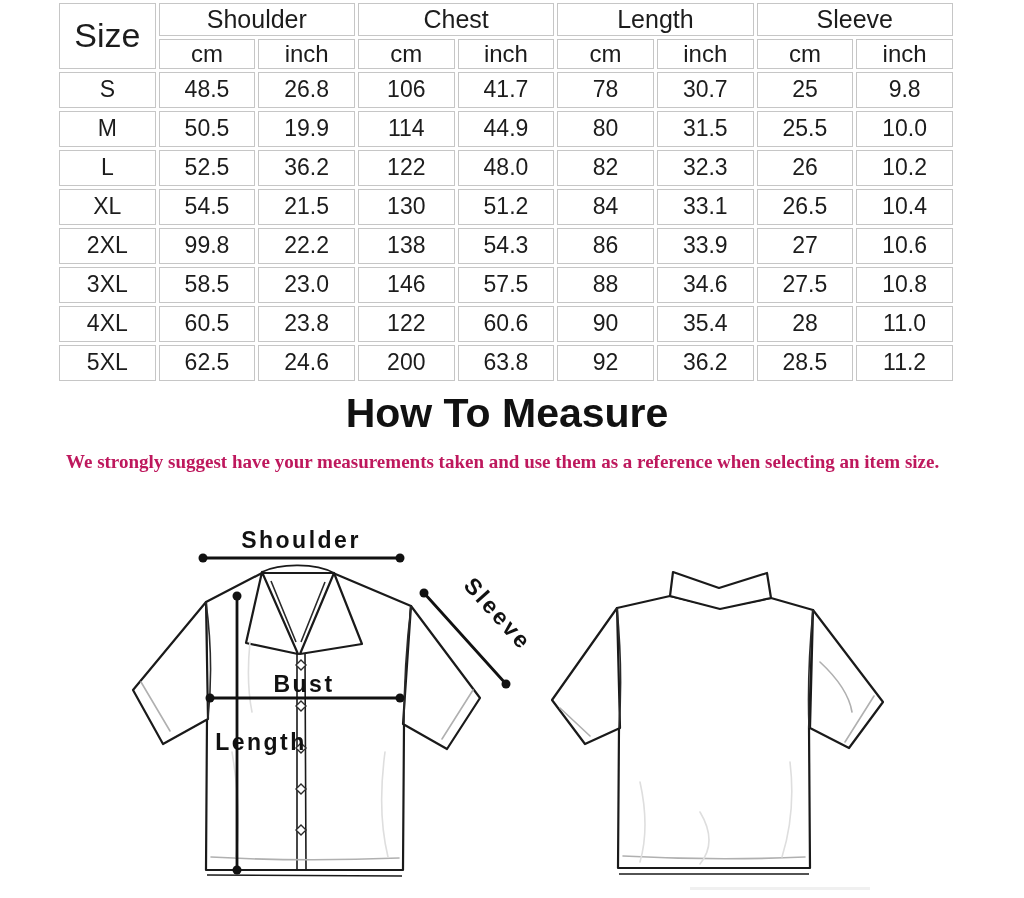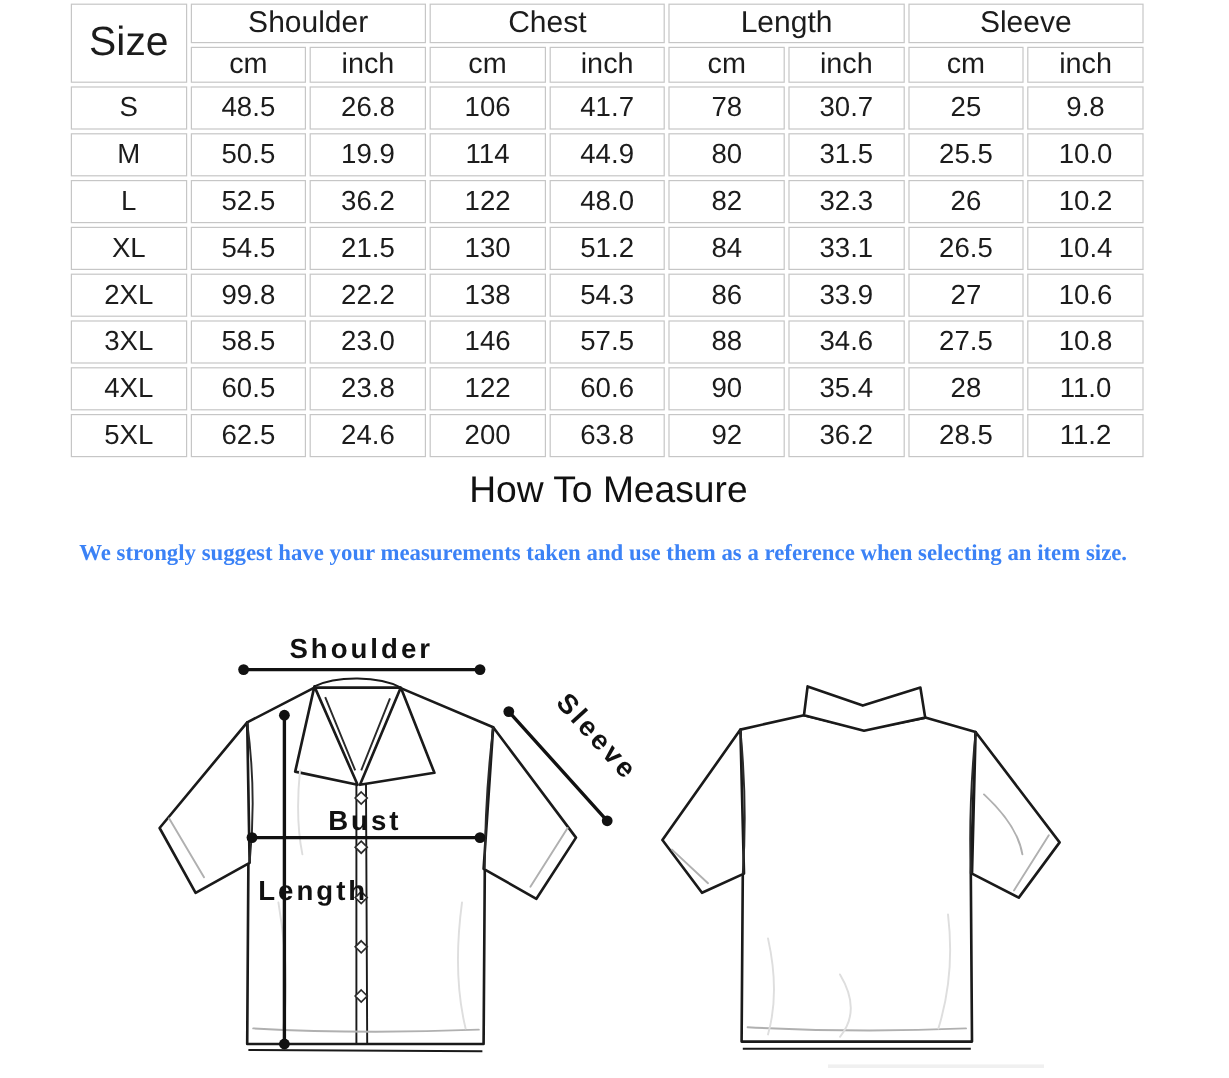--- a/index.html
+++ b/index.html
@@ -19,27 +19,27 @@
     text-align:center;vertical-align:middle;
     font-size:23px;line-height:1.1;height:34px;
     padding:0;white-space:nowrap;color:#1c1c1c;
   }
   .size-table .group-row td{font-size:25px;height:31px;}
   .size-table .unit-row td{font-size:24px;height:28px;}
   .size-table td.size-head{font-size:34px;}
   
   .h2m-heading{
     position:absolute;left:0;top:390px;width:1014px;
-    text-align:center;font-size:31px;font-weight:normal;color:#111;
+    text-align:center;font-size:41px;font-weight:bold;color:#111;
     letter-spacing:0px;
   }
   .measure-intro{
     position:absolute;left:66px;top:446px;width:900px;
     font-family:"Liberation Serif","DejaVu Serif",serif;
-    font-weight:bold;font-size:19px;color:#3b82f6;
+    font-weight:bold;font-size:19px;color:#be185d;
   }
   .measure-intro .line{line-height:32px;}
   
   .diagram-wrap{position:absolute;left:0;top:512px;width:1024px;height:386px;}
   .outline{fill:#ffffff;stroke:#1a1a1a;stroke-width:2.2;stroke-linejoin:round;}
   .thin{fill:none;stroke:#1a1a1a;stroke-width:1.6;}
   .seam{fill:none;stroke:#2a2a2a;stroke-width:1.6;}
   .fold{fill:none;stroke:#b0b0b0;stroke-width:1.6;stroke-linecap:round;}
   .wrinkle{fill:none;stroke:#dedede;stroke-width:1.6;stroke-linecap:round;}
   .mline{stroke:#111;stroke-width:2.8;stroke-linecap:round;}

